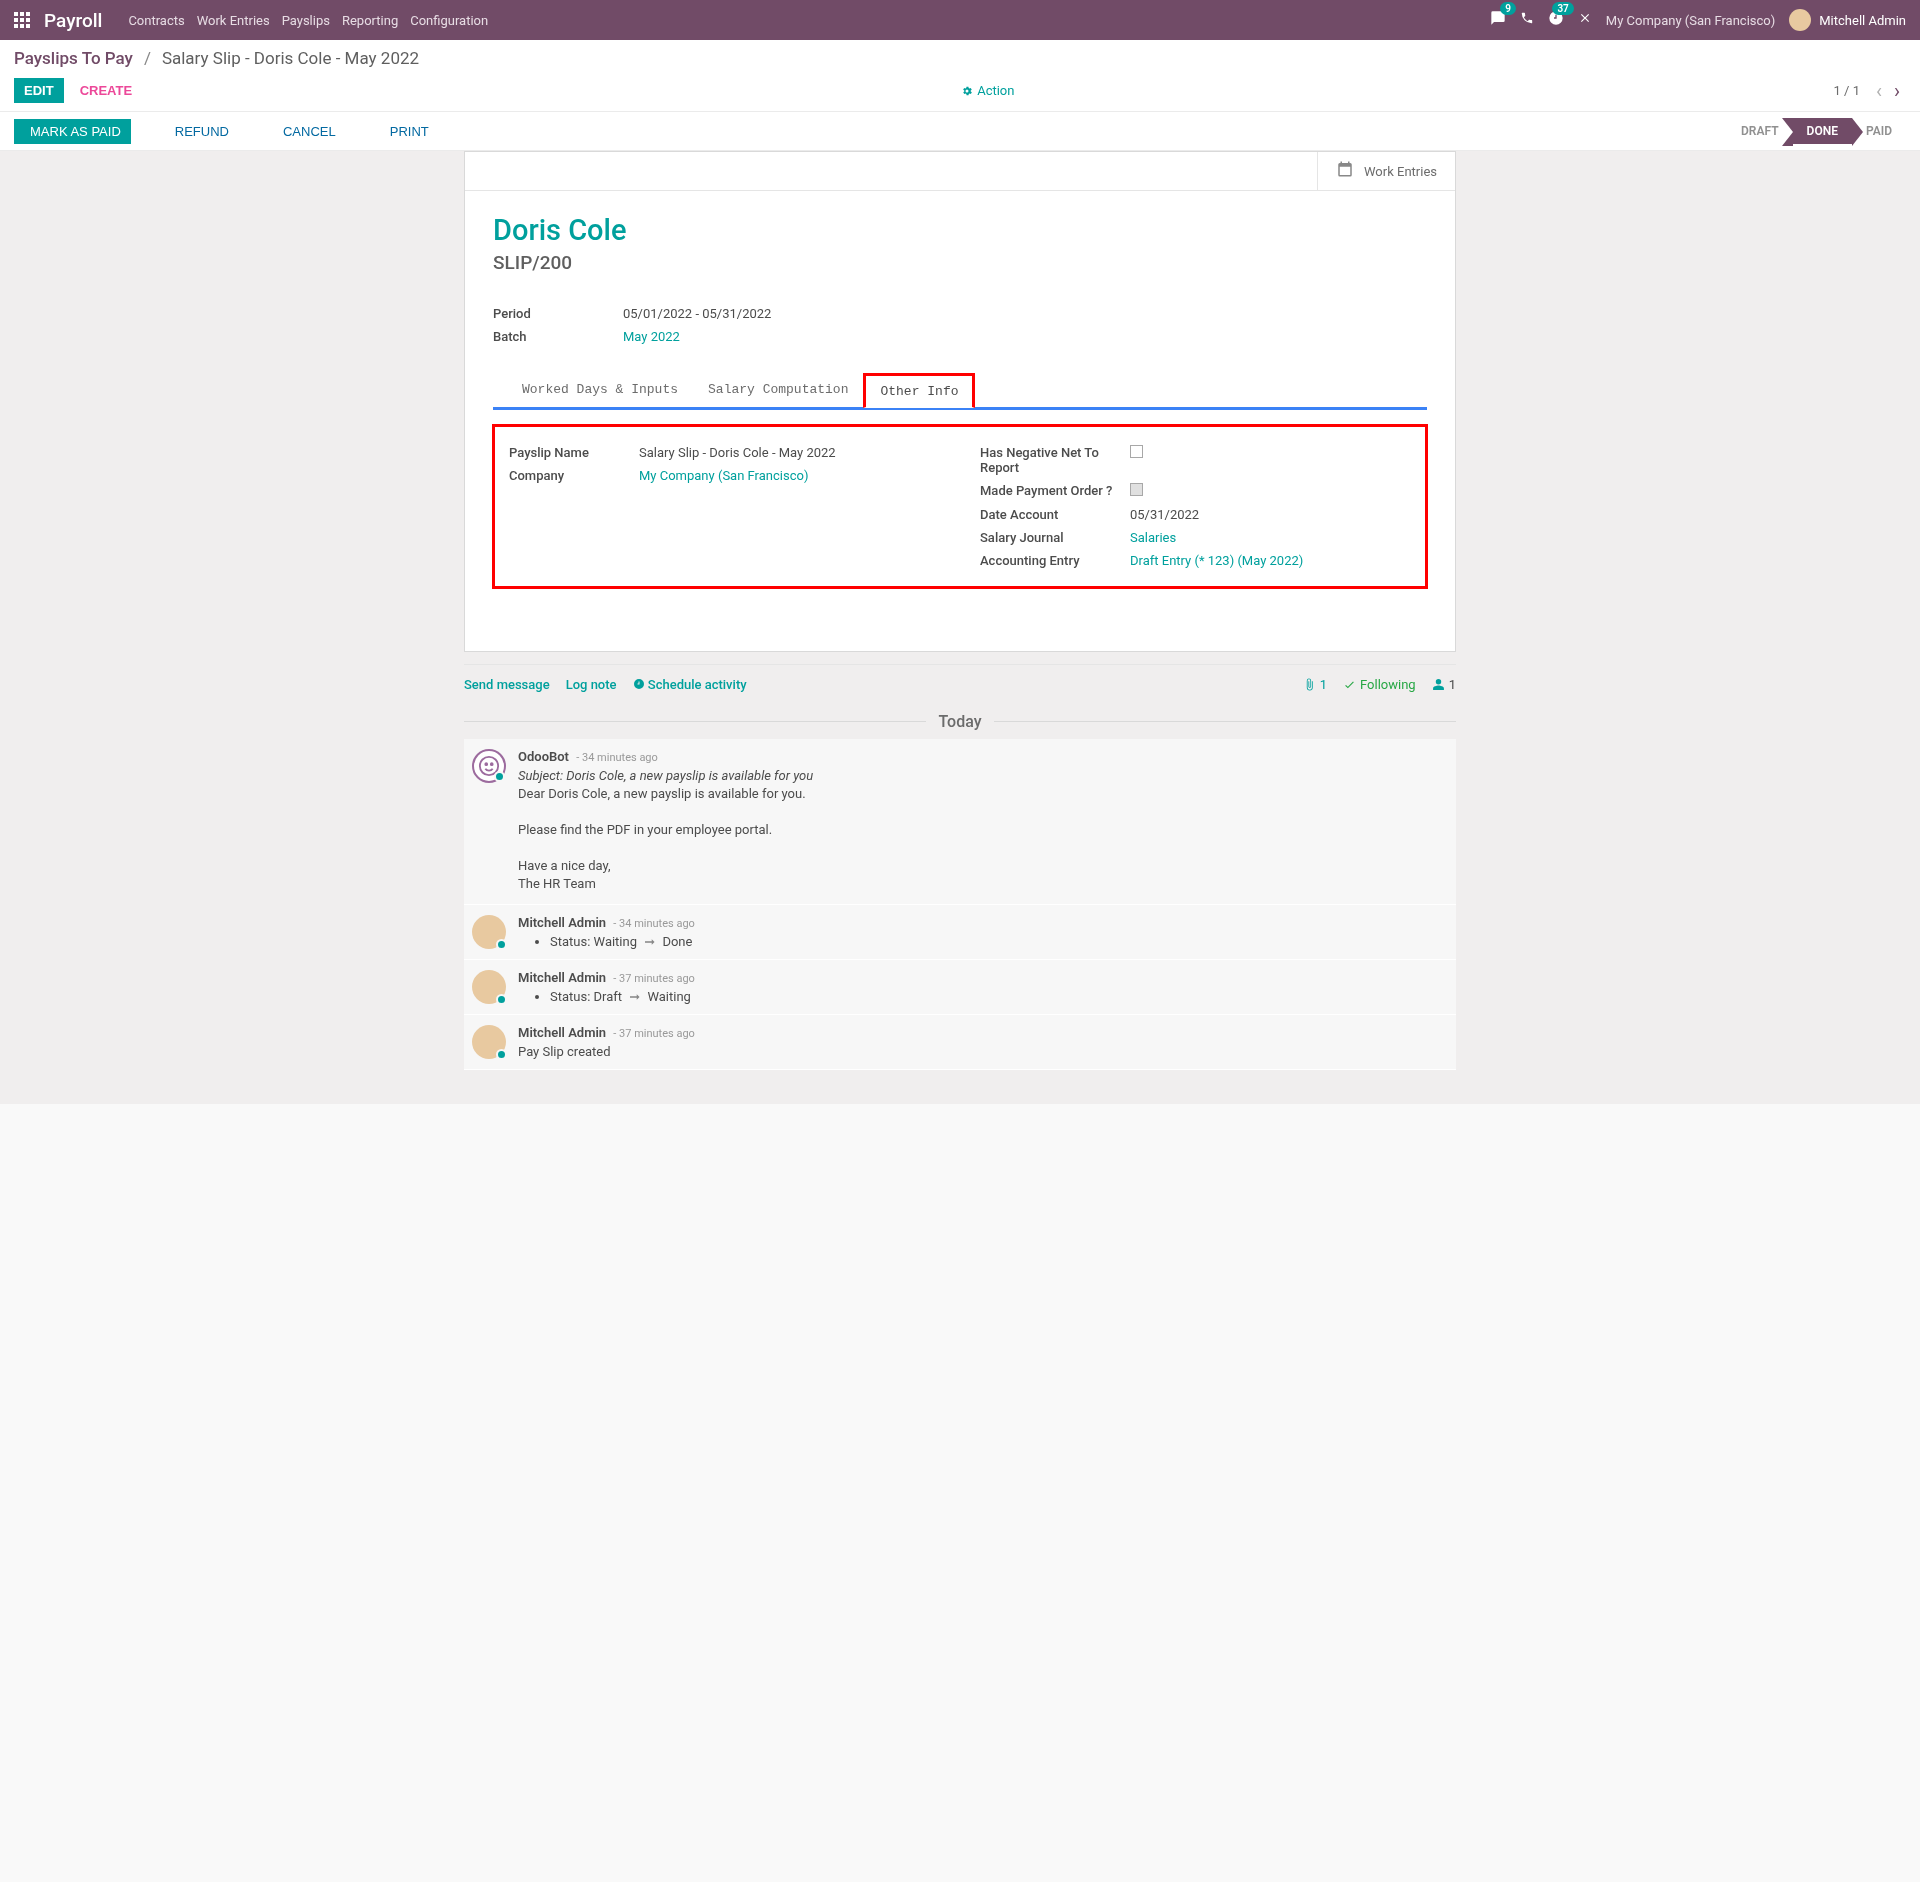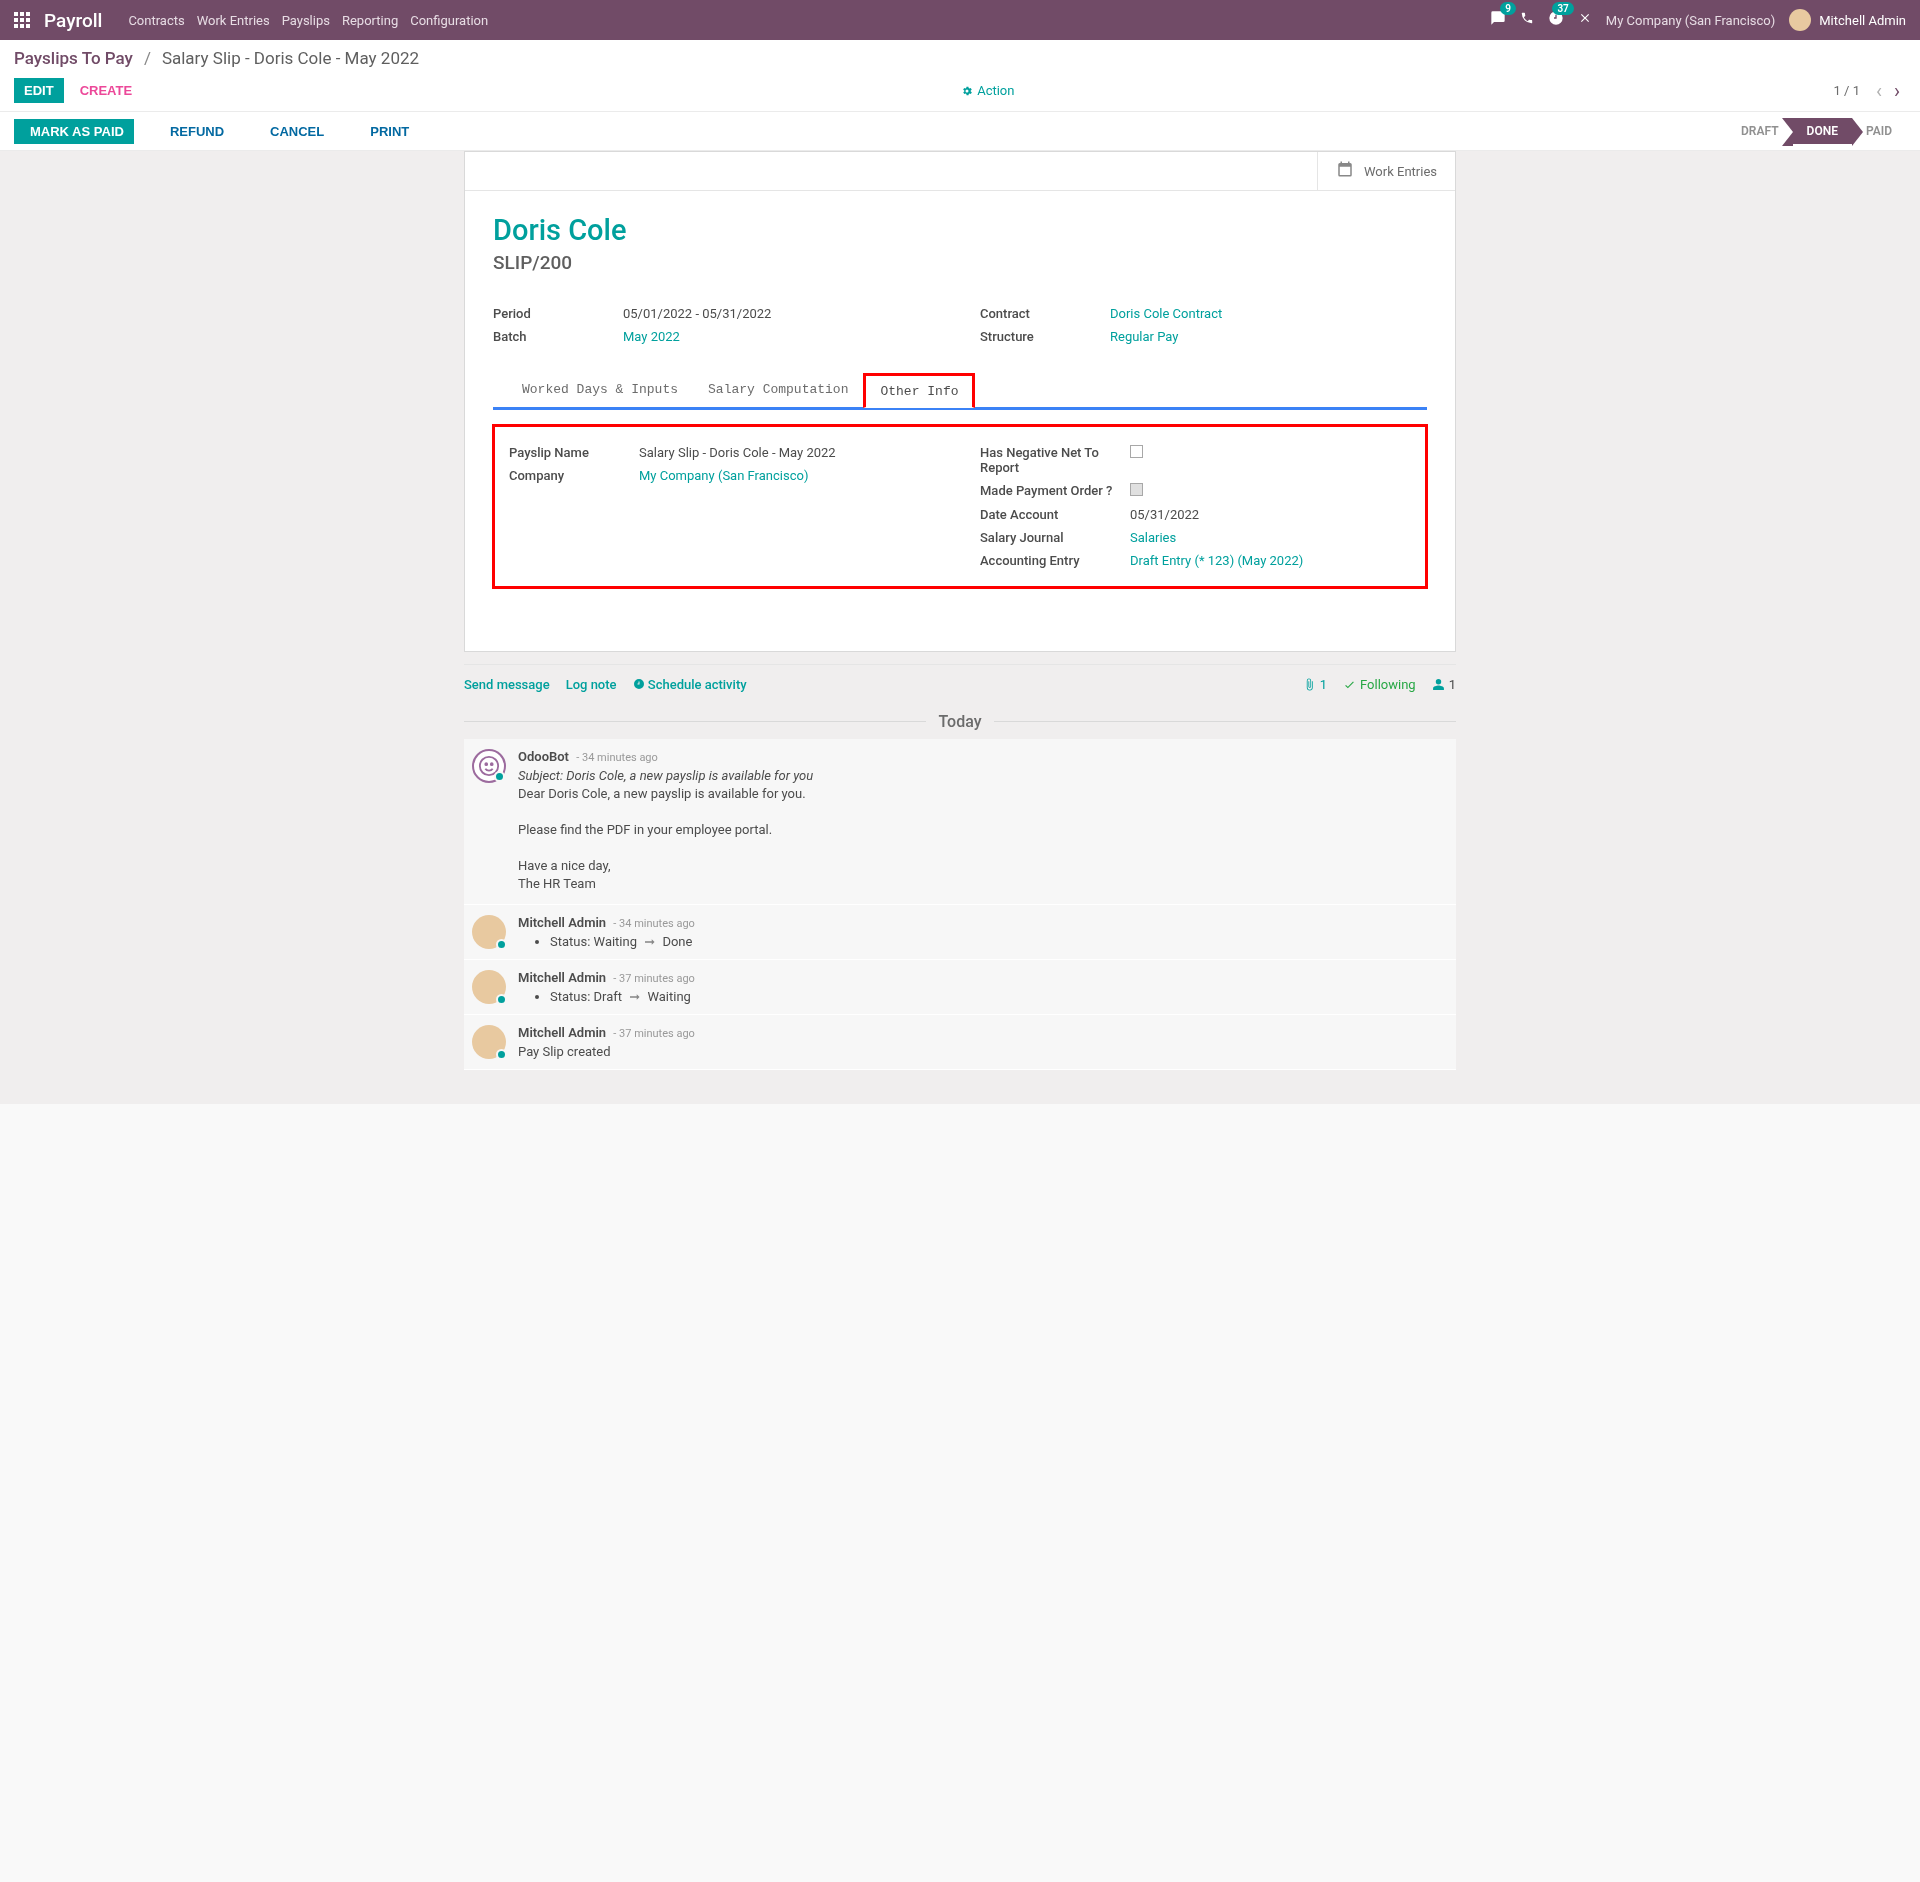--- a/index.html
+++ b/index.html
@@ -34,21 +34,21 @@
   .btn-link { color: #ec4899; font-weight: 600; }
   .action-btn { color: #00A09D; font-size: 13px; display: flex; align-items: center; gap: 4px; }
   .gear { width: 12px; height: 12px; display: inline-block; }
   .pager { color: #6c6c6c; font-size: 13px; margin-right: 10px; }
   .chev { color: #b2b2b2; font-size: 20px; padding: 0 6px; cursor: pointer; }
   .chev:last-child { color: #714B67; }
 
   
   .status-bar { background: #fff; padding: 6px 14px; border-bottom: 1px solid #ebebeb; display: flex; align-items: center; }
   .status-left { display: flex; gap: 0; align-items: center; }
-  .status-left .btn { margin-right: 20px; font-weight: 700; padding-left: 16px; }
+  .status-left .btn { margin-right: 28px; font-weight: 400; padding-left: 16px; }
   .status-btn-primary { background: #00A09D; color: #fff; padding: 5px 10px; }
   .status-link { color: #0369a1; }
   .status-right { display: flex; align-items: center; }
   .status-step { padding: 6px 14px; color: #909090; position: relative; font-size: 12px; font-weight: 600; }
   .status-step.active { background: #714B67; color: #fff; }
   .status-step.active::before {
     content: ''; position: absolute; left: -11px; top: 0; border-top: 14px solid #714B67; border-bottom: 14px solid #714B67; border-left: 11px solid transparent;
   }
   .status-step.active::after {
     content: ''; position: absolute; right: -11px; top: 0; border-top: 14px solid transparent; border-bottom: 14px solid transparent; border-left: 11px solid #714B67;
@@ -230,30 +230,20 @@
 
       <div class="form-grid">
         <div class="form-col">
           <div class="form-row">
             <div class="form-label">Period</div>
             <div class="form-val">05/01/2022 - 05/31/2022</div>
           </div>
           <div class="form-row">
             <div class="form-label">Batch</div>
             <div class="form-val"><a href="#">May 2022</a></div>
-          </div>
-        </div>
-        <div class="form-col">
-          <div class="form-row">
-            <div class="form-label">Contract</div>
-            <div class="form-val"><a href="#">Doris Cole Contract</a></div>
-          </div>
-          <div class="form-row">
-            <div class="form-label">Structure</div>
-            <div class="form-val"><a href="#">Regular Pay</a></div>
           </div>
         </div>
       </div>
 
       <div class="tabs">
         <div class="tab">Worked Days &amp; Inputs</div>
         <div class="tab">Salary Computation</div>
         <div class="tab active" style="border:3px solid #ff0000; border-bottom:1px solid #fff">Other Info</div>
       </div>
 

